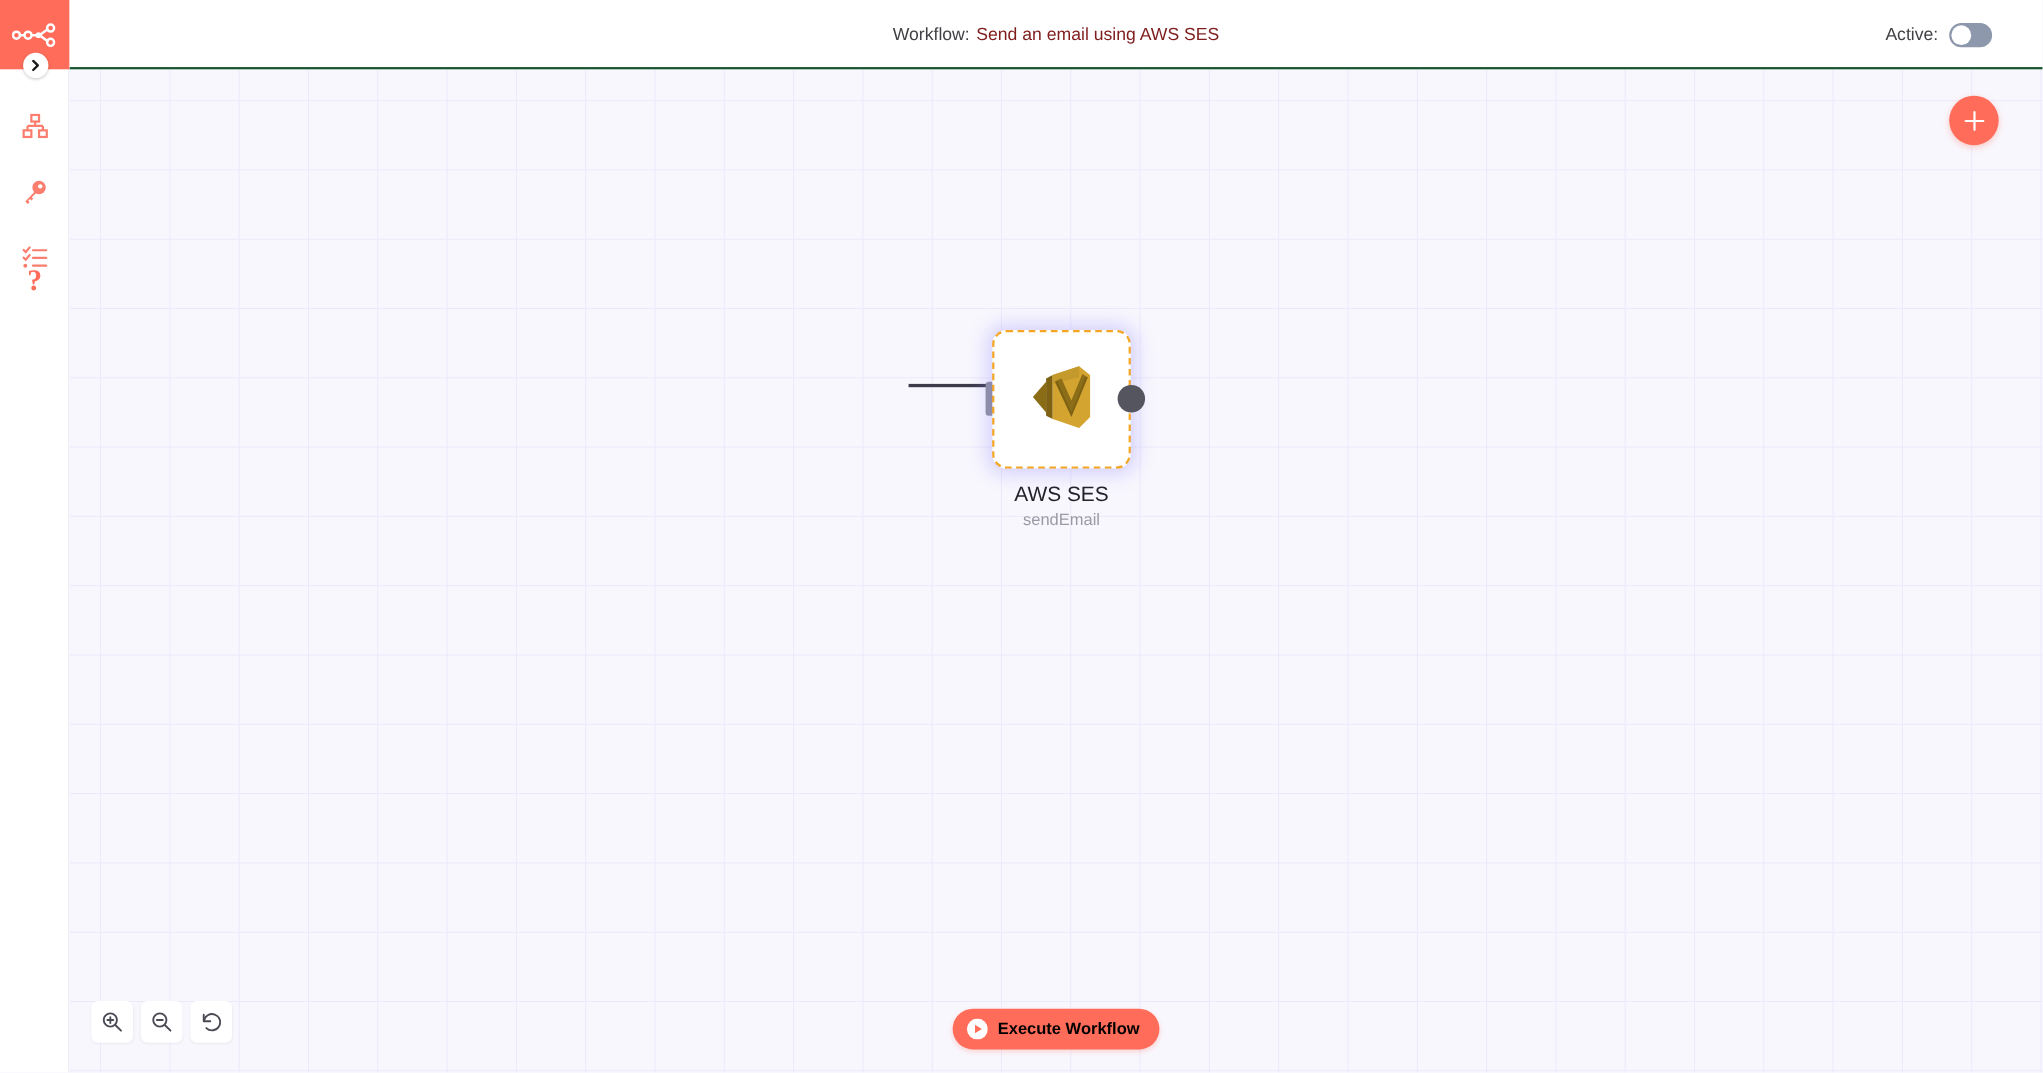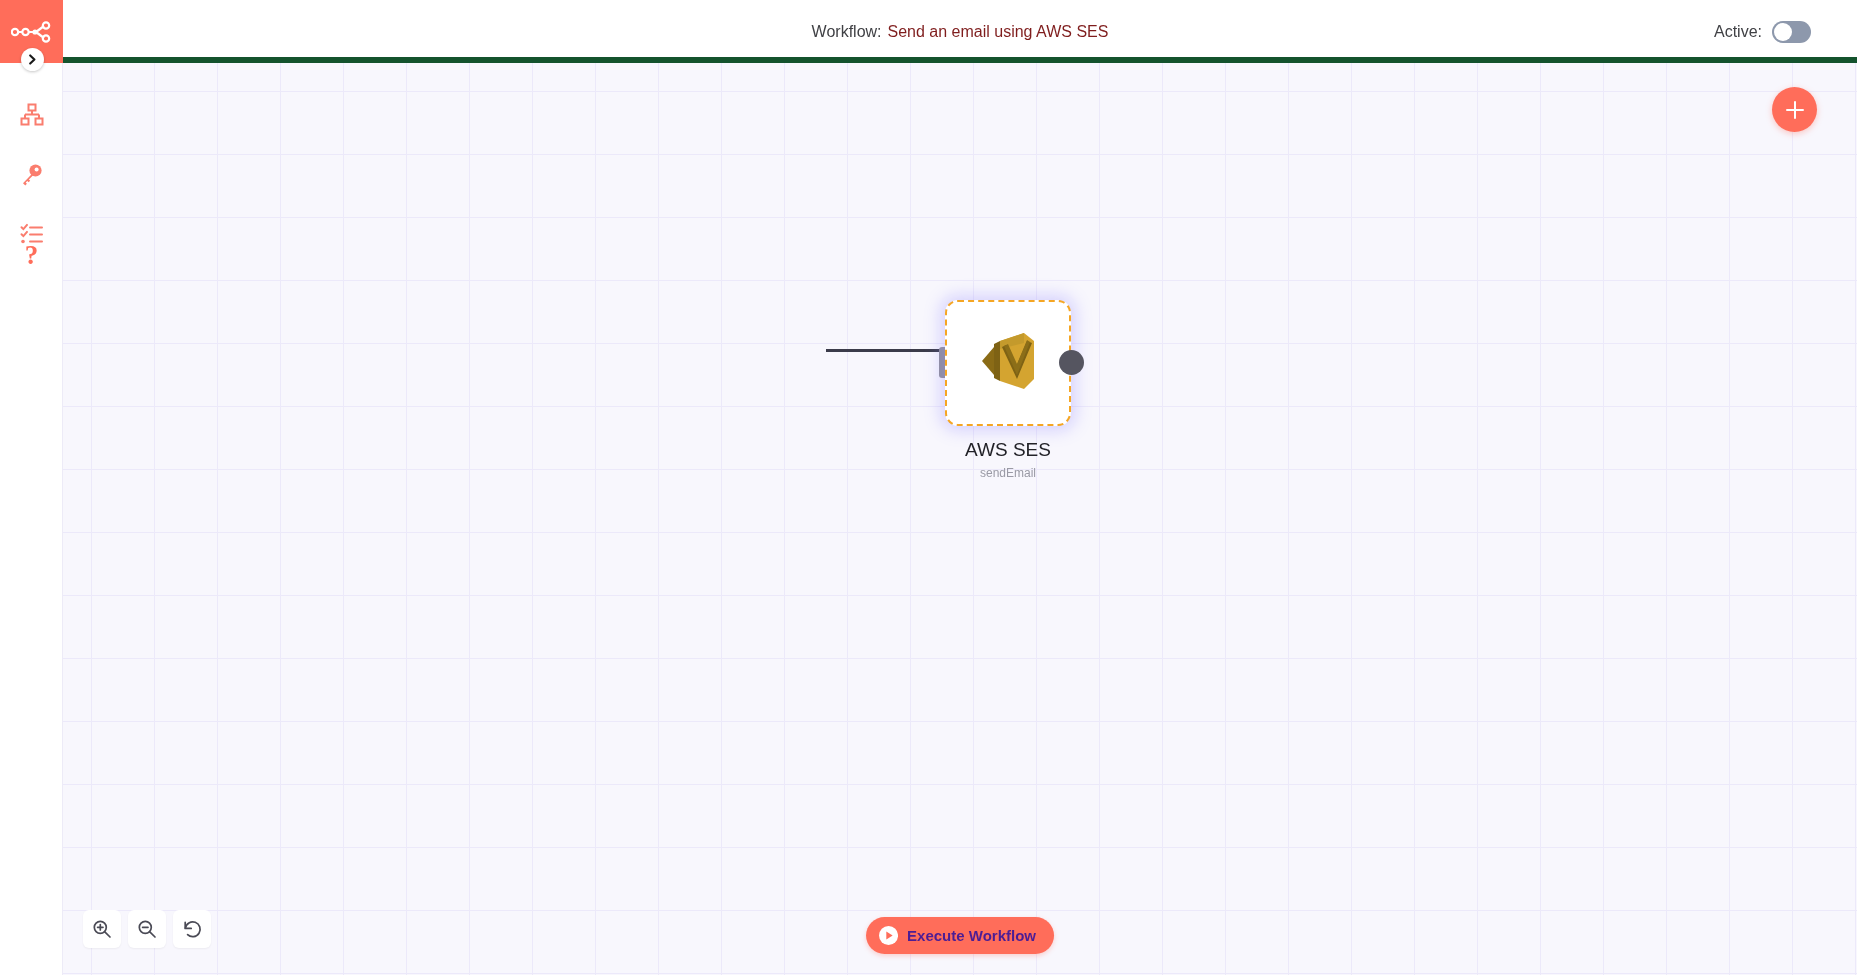--- a/index.html
+++ b/index.html
@@ -54,21 +54,21 @@
     cursor: pointer;
     font-size: 27px; font-weight: bold; color: #FF6D5A;
     font-family: "Liberation Serif", serif;
   }
 
   
   .header {
     position: absolute; left: 63px; top: 0;
     width: 1794px; height: 63px;
     background: #FFFFFF;
-    border-bottom: 6px solid #14532d;
+    border-bottom: 2px solid #14532d;
     z-index: 30;
   }
   .header-title {
     position: absolute; left: 0; right: 0; top: 0;
     height: 63px;
     display: flex; align-items: center; justify-content: center;
     gap: 6px;
     font-size: 16px;
   }
   .hdr-label { color: #404145; }
@@ -135,21 +135,21 @@
     position: absolute;
     left: 50%; transform: translateX(-50%);
     top: 138px;
     text-align: center;
     white-space: nowrap;
   }
   .node-title {
     font-size: 19px; color: #222228; line-height: 24px;
   }
   .node-sub {
-    font-size: 12px; color: #9A9AA5; line-height: 22px;
+    font-size: 15px; color: #9A9AA5; line-height: 22px;
   }
 
   .endpoint-dot {
     position: absolute;
     width: 25px; height: 25px; border-radius: 50%;
     background: #555560;
     cursor: pointer;
   }
   .endpoint-rect {
     position: absolute;
@@ -179,21 +179,21 @@
   .zoom-btn svg { display: block; }
 
   .execute-btn {
     position: absolute; left: 50%; transform: translateX(-50%);
     bottom: 21px;
     height: 37px;
     padding: 0 18px 0 13px;
     background: #FF6D5A;
     border-radius: 19px;
     display: flex; align-items: center; gap: 9px;
-    color: #4c1d95; font-size: 15px; font-weight: bold;
+    color: #000000; font-size: 15px; font-weight: bold;
     cursor: pointer;
     z-index: 20;
     box-shadow: 0 2px 5px rgba(255,109,90,.28);
   }
   .execute-btn svg { display: block; flex: none; }
 </style>
 </head>
 <body>
 
 <div id="app">
@@ -296,21 +296,21 @@
       <span>
         <svg width="22" height="22" viewBox="0 0 22 22">
           <path d="M11 3 V19 M3 11 H19" stroke="#FFFFFF" stroke-width="2" stroke-linecap="round"></path>
         </svg>
       </span>
     </div>
 
 
     <div class="conn-line" style="left:763px; top:286px; width:116px;"></div>
 
-    <div class="node-wrap" style="left:882px; top:237px;">
+    <div class="node-wrap" style="left:839px; top:237px;">
       <div class="endpoint-rect" style="left:-6px; top:47px;"></div>
       <div class="node-box awsses">
         <span>
           <svg width="56" height="60" viewBox="0 0 56 60">
 
             <path d="M2 30 L14 16 L14 44 Z" fill="#8A6B16"></path>
             <path d="M14 13 L20 10 L20 50 L14 47 Z" fill="#7E6214"></path>
 
             <path d="M20 10 L44 2 L54 10 L54 48 L44 58 L20 50 Z" fill="#D4A430"></path>
 

